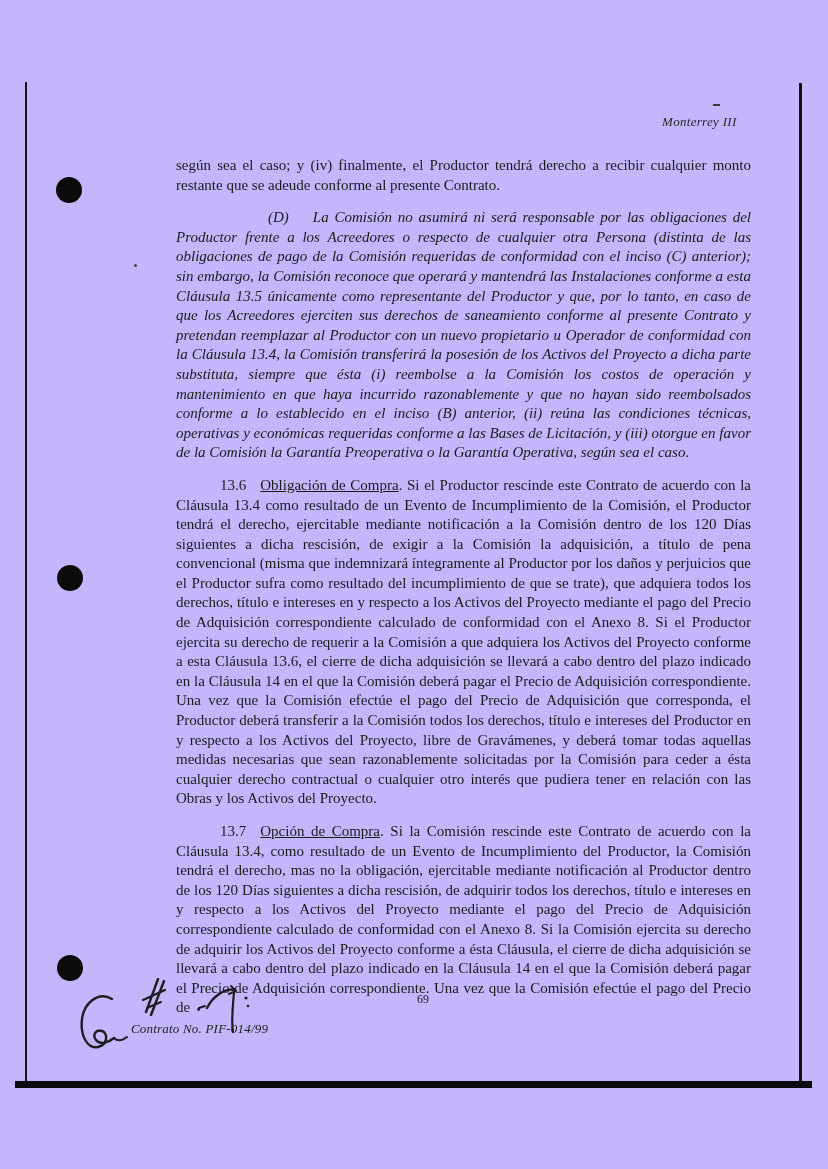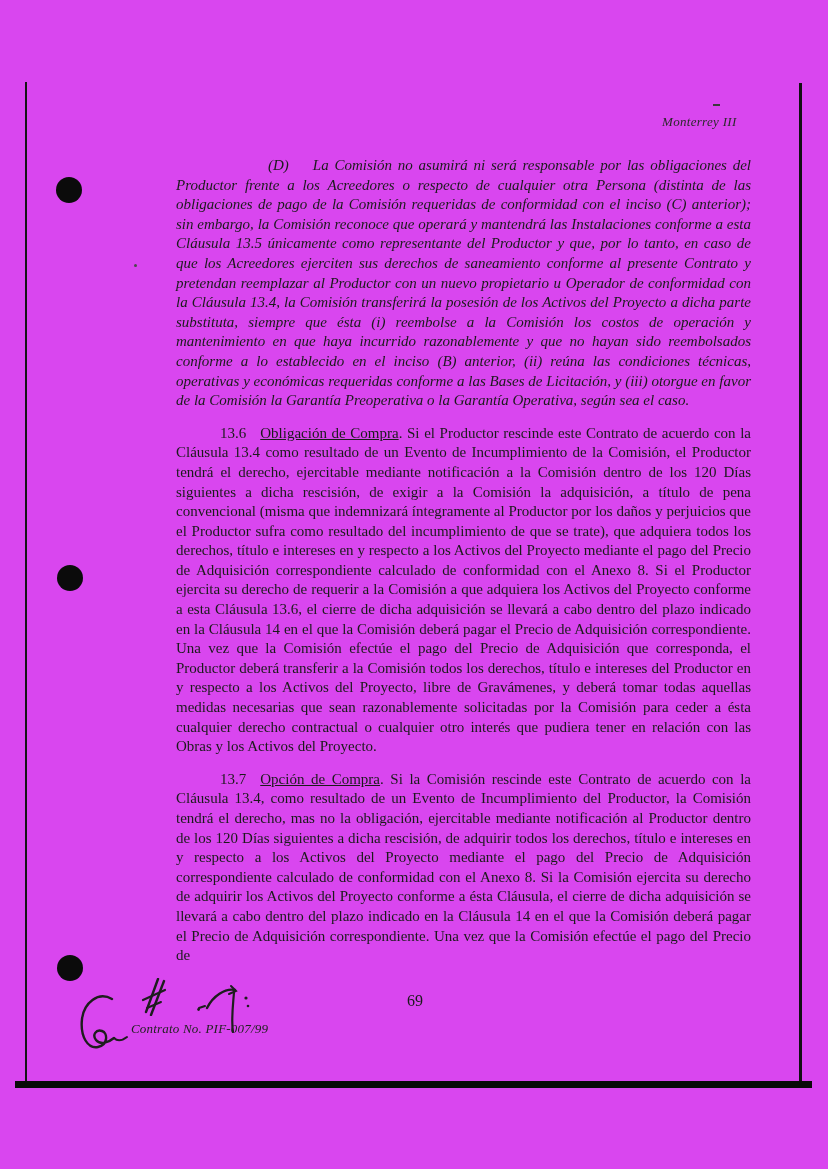--- a/index.html
+++ b/index.html
@@ -1,20 +1,20 @@
 <!DOCTYPE html>
 <html><head>
 <meta charset="utf-8">
 <style>
   html, body { margin: 0; padding: 0; background: #ffffff; }
   .page {
     position: relative;
     width: 828px;
     height: 1169px;
-    background: #d946ef;
+    background: #c4b5fd;
     overflow: hidden;
     font-family: "Liberation Serif", "DejaVu Serif", serif;
     color: #1b1b1b;
   }
   
   .frame-left   { position: absolute; left: 25px;  top: 82px;  width: 2px;  height: 1004px; background: #151515; }
   .frame-right  { position: absolute; left: 799px; top: 83px;  width: 3px;  height: 1003px; background: #111111; }
   .frame-bottom { position: absolute; left: 15px;  top: 1081px; width: 797px; height: 7px; background: #0a0a0a; }
   
   .hole { position: absolute; width: 26px; height: 26px; border-radius: 50%; background: #0b0b0b; }
@@ -34,21 +34,21 @@
     font-size: 15px; line-height: 19.6px; text-align: justify;
   }
   .para { margin: 0 0 13px 0; }
   .indent-d { text-indent: 92px; font-style: italic; }
   .indent-s { text-indent: 44px; }
   .b { font-weight: normal; }
   .u { text-decoration: underline; }
   .gap-d { display: inline-block; width: 24px; }
   .gap-s { display: inline-block; width: 14px; }
   
-  .page-number { position: absolute; left: 407px; top: 992px; font-size: 16px; color: #1b1b1b; }
+  .page-number { position: absolute; left: 417px; top: 992px; font-size: 12px; color: #1b1b1b; }
   .footer-note {
     position: absolute; left: 131px; top: 1021px;
     font-style: italic; font-size: 13px; color: #222222; letter-spacing: 0.2px;
   }
   .sig { position: absolute; }
   .sig-loop   { left: 78px;  top: 993px; }
   .sig-strokes{ left: 141px; top: 978px; }
   .sig-tmark  { left: 197px; top: 984px; }
 </style>
 </head>
@@ -63,20 +63,21 @@
   <div class="hole hole-1"></div>
   <div class="hole hole-2"></div>
   <div class="hole hole-3"></div>
 
   <div class="header-dash"></div>
   <div class="header-right">Monterrey III</div>
   <div class="artifact-dot"></div>
 
   <div class="content">
 
+    <p class="para">según sea el caso; y (iv) finalmente, el Productor tendrá derecho a recibir cualquier monto restante que se adeude conforme al presente Contrato.</p>
 
     <p class="para indent-d"><span>(D)</span><span class="gap-d"></span><span>La Comisión no asumirá ni será responsable por las obligaciones del Productor frente a los Acreedores o respecto de cualquier otra Persona (distinta de las obligaciones de pago de la Comisión requeridas de conformidad con el inciso (C) anterior); sin embargo, la Comisión reconoce que operará y mantendrá las Instalaciones conforme a esta Cláusula 13.5 únicamente como representante del Productor y que, por lo tanto, en caso de que los Acreedores ejerciten sus derechos de saneamiento conforme al presente Contrato y pretendan reemplazar al Productor con un nuevo propietario u Operador de conformidad con la Cláusula 13.4, la Comisión transferirá la posesión de los Activos del Proyecto a dicha parte substituta, siempre que ésta (i) reembolse a la Comisión los costos de operación y mantenimiento en que haya incurrido razonablemente y que no hayan sido reembolsados conforme a lo establecido en el inciso (B) anterior, (ii) reúna las condiciones técnicas, operativas y económicas requeridas conforme a las Bases de Licitación, y (iii) otorgue en favor de la Comisión la Garantía Preoperativa o la Garantía Operativa, según sea el caso.</span></p>
 
     <p class="para indent-s"><span class="b">13.6</span><span class="gap-s"></span><span class="b u">Obligación de Compra</span><span>.  Si el Productor rescinde este Contrato de acuerdo con la Cláusula 13.4 como resultado de un Evento de Incumplimiento de la Comisión, el Productor tendrá el derecho, ejercitable mediante notificación a la Comisión dentro de los 120 Días siguientes a dicha rescisión, de exigir a la Comisión la adquisición, a título de pena convencional (misma que indemnizará íntegramente al Productor por los daños y perjuicios que el Productor sufra como resultado del incumplimiento de que se trate), que adquiera todos los derechos, título e intereses en y respecto a los Activos del Proyecto mediante el pago del Precio de Adquisición correspondiente calculado de conformidad con el Anexo 8.  Si el Productor ejercita su derecho de requerir a la Comisión a que adquiera los Activos del Proyecto conforme a esta Cláusula 13.6, el cierre de dicha adquisición se llevará a cabo dentro del plazo indicado en la Cláusula 14 en el que la Comisión deberá pagar el Precio de Adquisición correspondiente.  Una vez que la Comisión efectúe el pago del Precio de Adquisición que corresponda, el Productor deberá transferir a la Comisión todos los derechos, título e intereses del Productor en y respecto a los Activos del Proyecto, libre de Gravámenes, y deberá tomar todas aquellas medidas necesarias que sean razonablemente solicitadas por la Comisión para ceder a ésta cualquier derecho contractual o cualquier otro interés que pudiera tener en relación con las Obras y los Activos del Proyecto.</span></p>
 
     <p class="para indent-s"><span class="b">13.7</span><span class="gap-s"></span><span class="b u">Opción de Compra</span><span>.  Si la Comisión rescinde este Contrato de acuerdo con la Cláusula 13.4, como resultado de un Evento de Incumplimiento del Productor, la Comisión tendrá el derecho, mas no la obligación, ejercitable mediante notificación al Productor dentro de los 120 Días siguientes a dicha rescisión, de adquirir todos los derechos, título e intereses en y respecto a los Activos del Proyecto mediante el pago del Precio de Adquisición correspondiente calculado de conformidad con el Anexo 8.  Si la Comisión ejercita su derecho de adquirir los Activos del Proyecto conforme a ésta Cláusula, el cierre de dicha adquisición se llevará a cabo dentro del plazo indicado en la Cláusula 14 en el que la Comisión deberá pagar el Precio de Adquisición correspondiente.  Una vez que la Comisión efectúe el pago del Precio de</span></p>
 
   </div>
 
   <div class="page-number">69</div>
@@ -96,15 +97,15 @@
   <svg class="sig sig-tmark" width="54" height="50" viewBox="0 0 54 50">
     <path d="M2,24 L8,22" fill="none" stroke="#1d1d1d" stroke-width="2" stroke-linecap="round"></path>
     <circle cx="1.6" cy="25.5" r="1.4" fill="#1d1d1d"></circle>
     <path d="M10,24 C16,12 28,4 38,6" fill="none" stroke="#1d1d1d" stroke-width="2.4" stroke-linecap="round"></path>
     <path d="M34,2 L39,7 L32,10" fill="none" stroke="#1d1d1d" stroke-width="2" stroke-linecap="round"></path>
     <path d="M37,8 C36,22 34,36 36,48" fill="none" stroke="#1d1d1d" stroke-width="2.2" stroke-linecap="round"></path>
     <circle cx="49" cy="14" r="1.6" fill="#1d1d1d"></circle>
     <circle cx="51" cy="22" r="1.3" fill="#1d1d1d"></circle>
   </svg>
 
-  <div class="footer-note">Contrato No. PIF-007/99</div>
+  <div class="footer-note">Contrato No. PIF-014/99</div>
 
 </div>
 
 </body></html>

